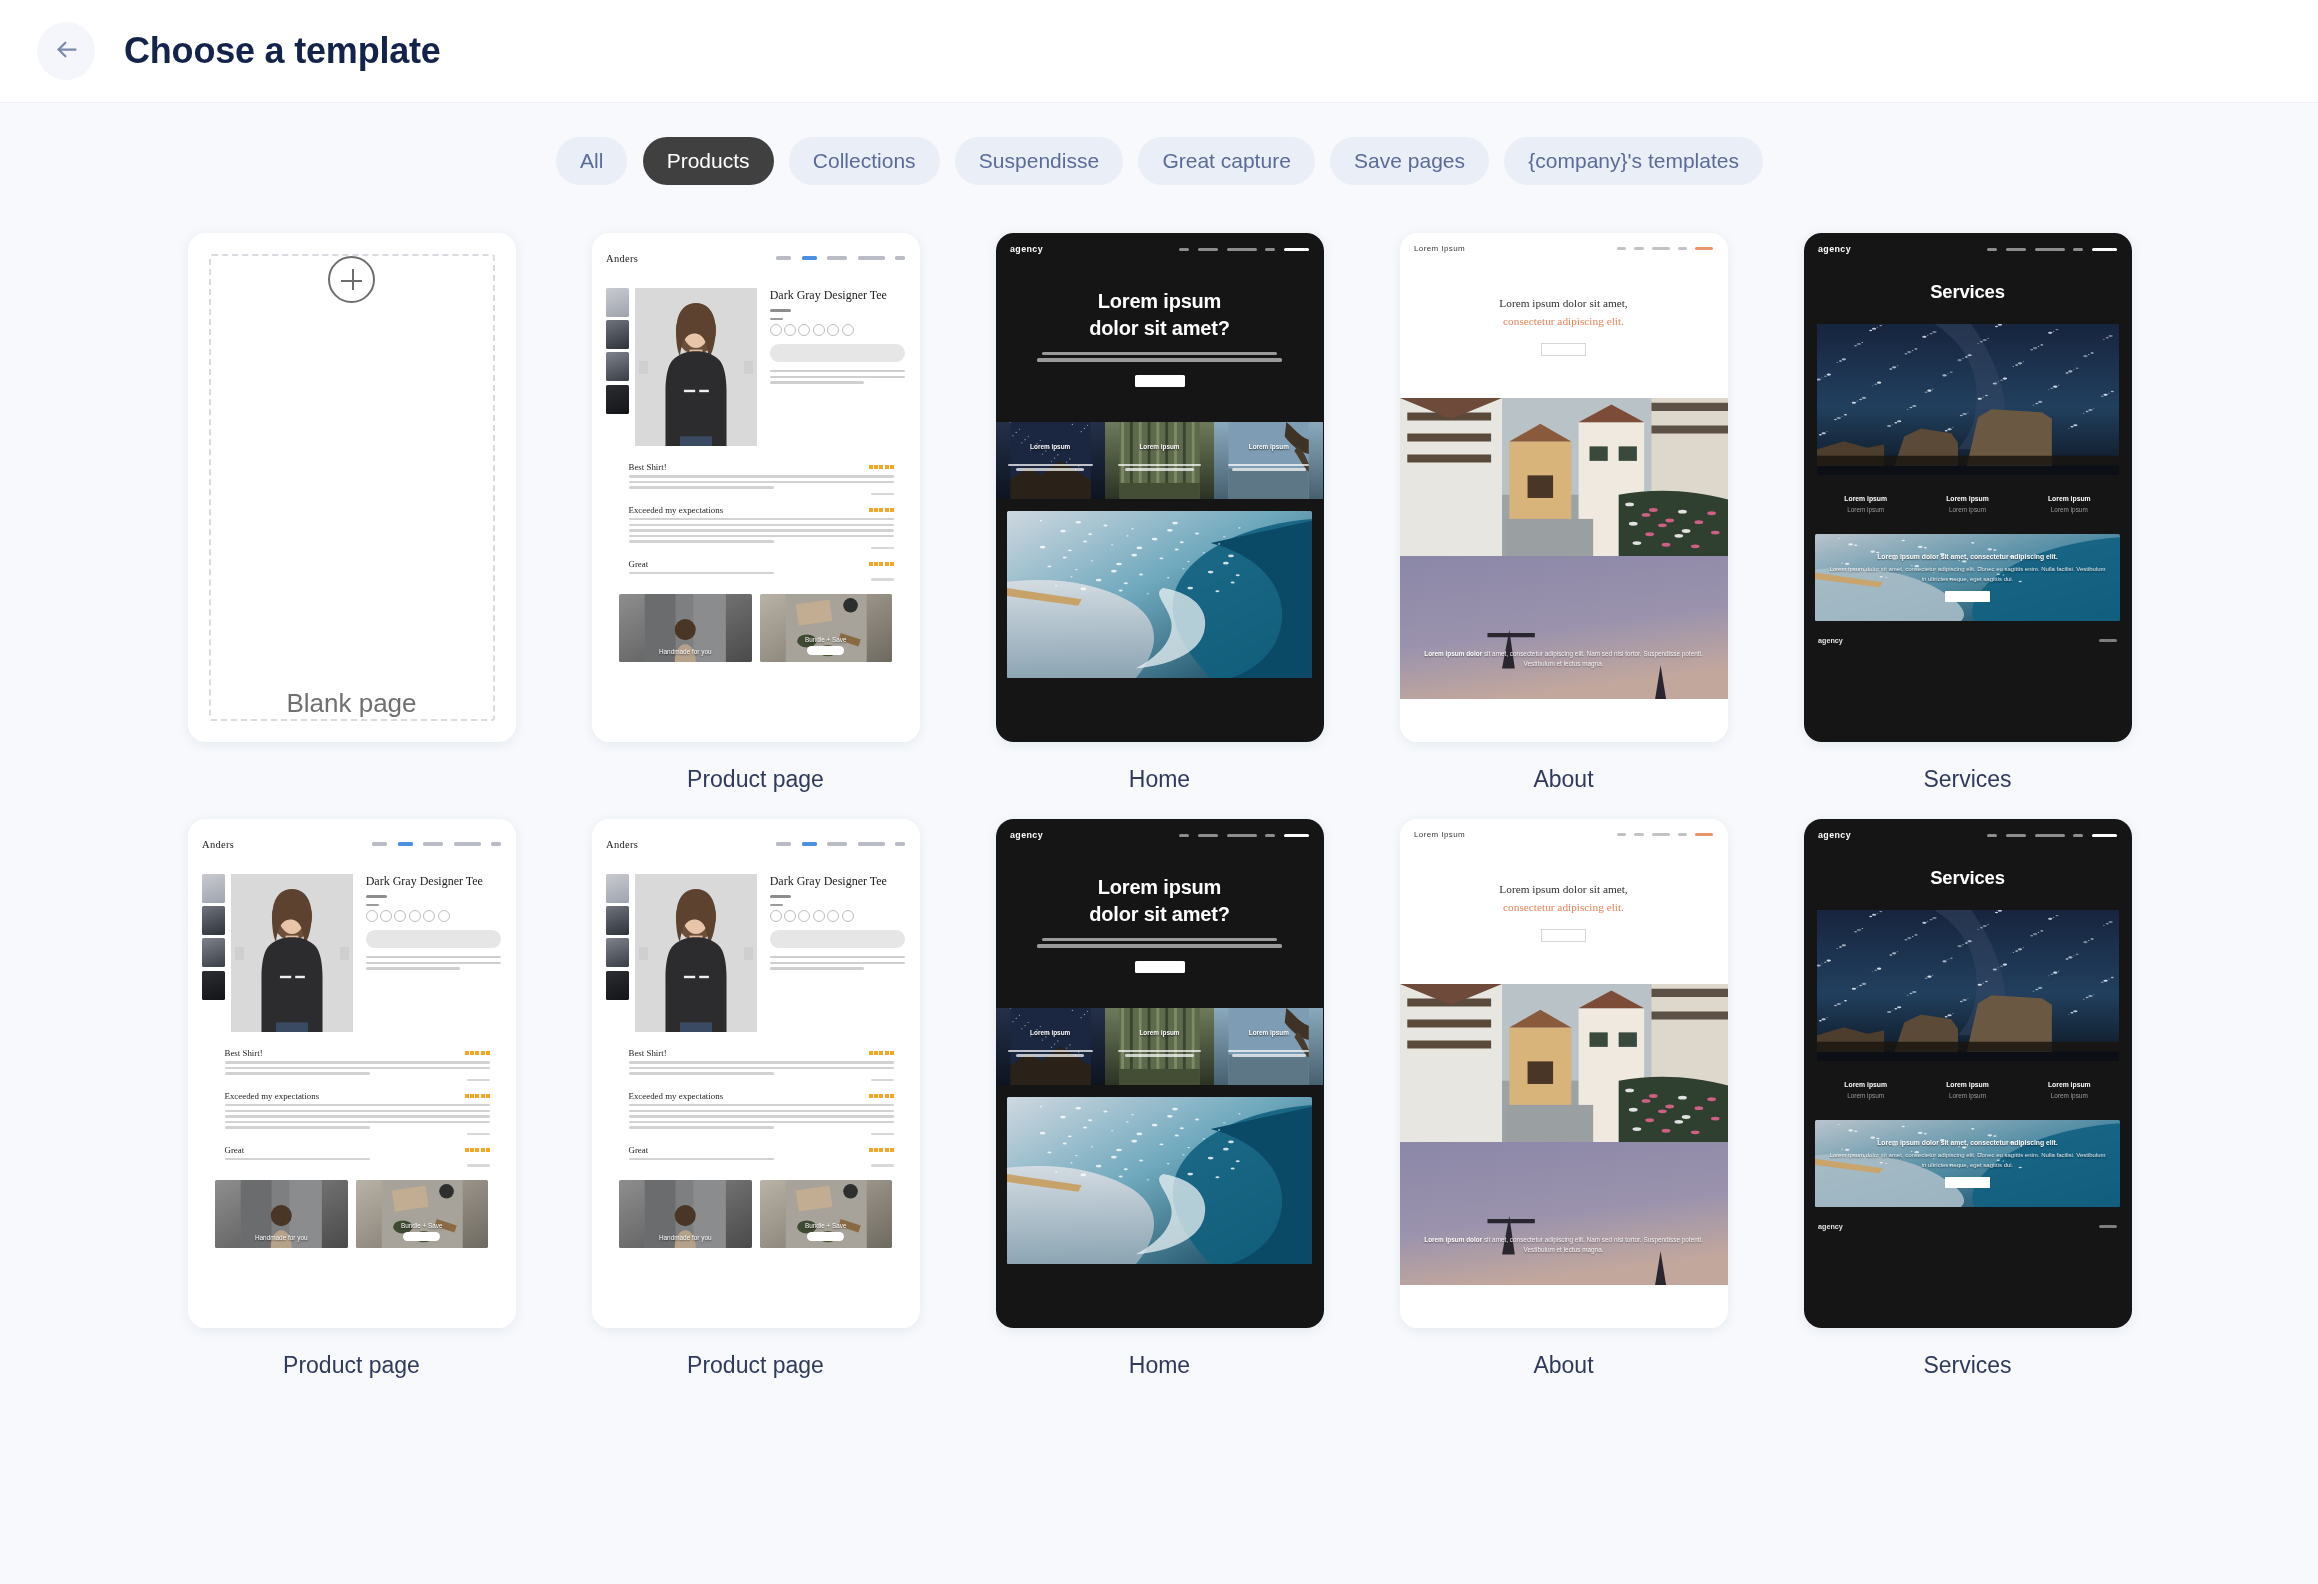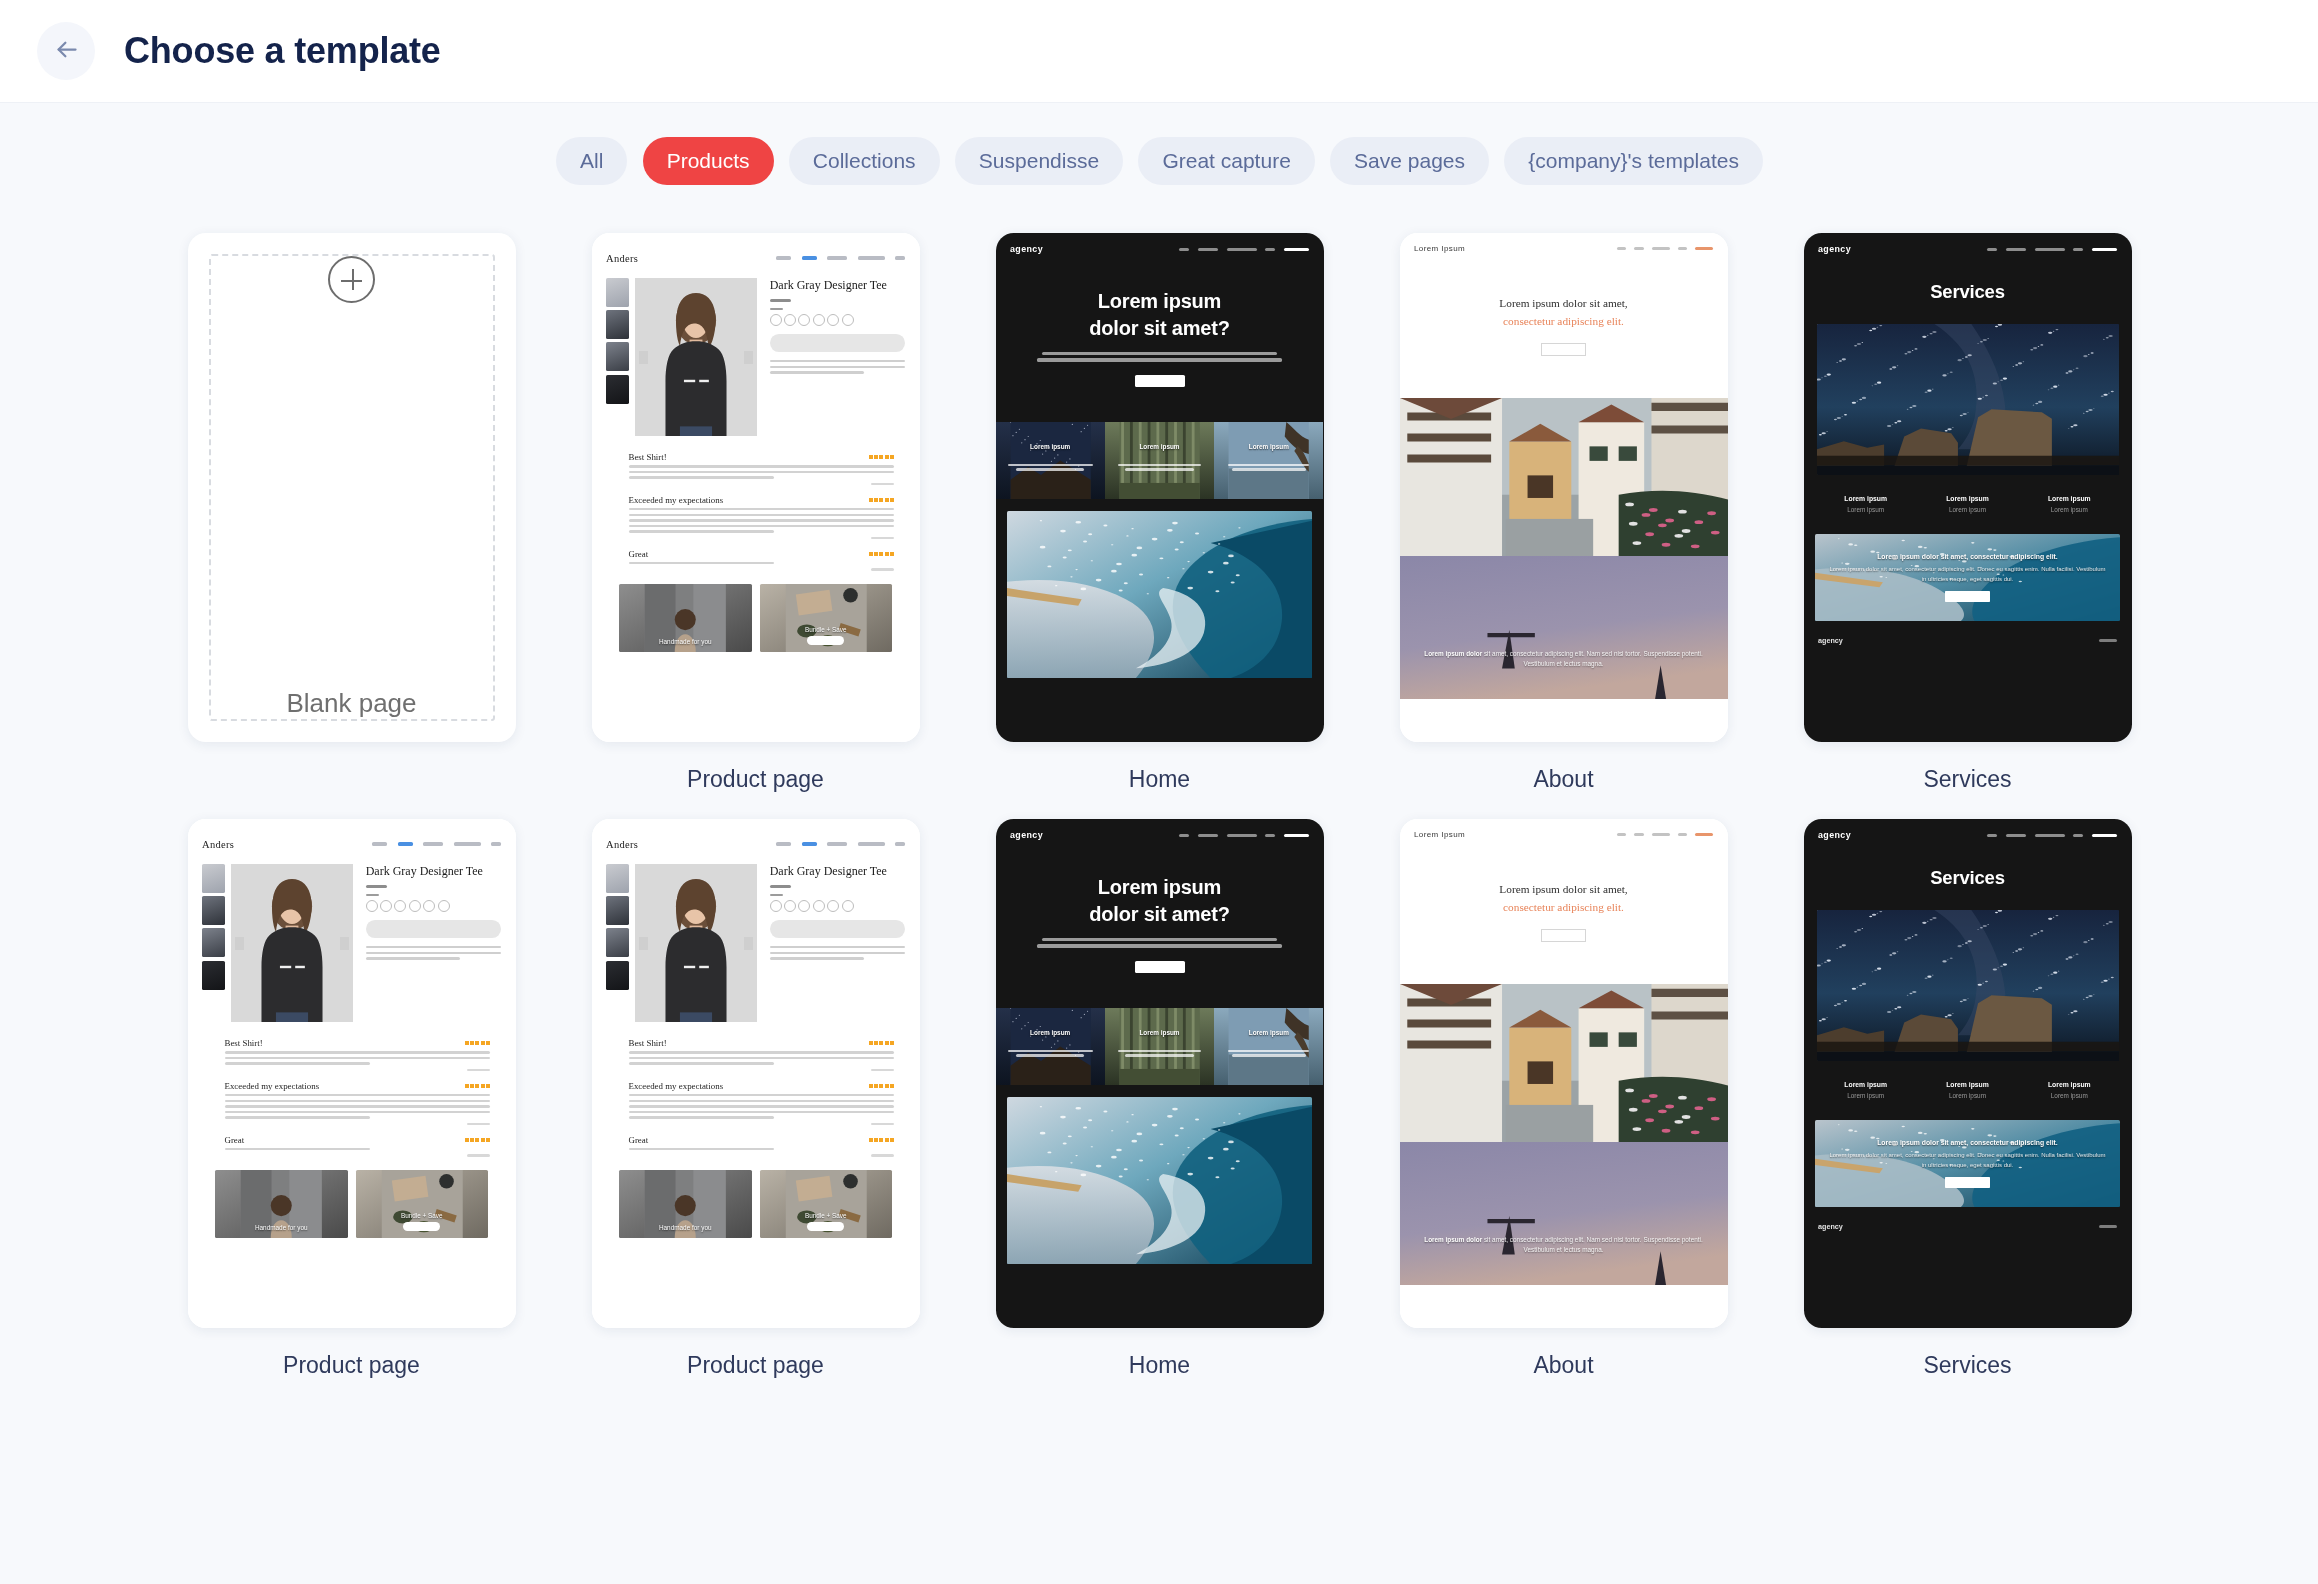--- a/index.html
+++ b/index.html
@@ -66,21 +66,21 @@
     height: 48px;
     border-radius: 24px;
     background: #eaeef6;
     color: #5b6b99;
     font-size: 21px;
     display: flex; align-items: center;
     padding: 0 24px;
     white-space: nowrap;
     cursor: pointer;
   }
-  .chip.active { background: #ef4444; color: #ffffff; }
+  .chip.active { background: #404040; color: #ffffff; }
 
   
   .grid {
     display: grid;
     grid-template-columns: repeat(5, 328px);
     justify-content: center;
     column-gap: 76px;
     row-gap: 0;
     padding-top: 48px;
   }
@@ -124,21 +124,21 @@
   .blank-text { font-size: 26px; color: #6f6f6f; }
 
   
   .tpl { position: absolute; inset: 0; }
   .pp { background: #fff; padding: 13px 14.5px; }
   .pp-nav { display: flex; align-items: center; height: 24px; }
   .pp-logo { font-family: "Liberation Serif", serif; font-size: 10.5px; color: #222; letter-spacing: 0.3px; }
   .pp-nav-items { margin-left: auto; display: flex; gap: 10.5px; align-items: center; }
   .pp-nav-items i { display: block; height: 3.2px; border-radius: 1.6px; background: #b9bcc4; font-style: normal; }
   .pp-nav-items i.on { background: #4a90e2; }
-  .pp-body { display: flex; gap: 6.4px; margin-top: 8px; }
+  .pp-body { display: flex; gap: 6.4px; margin-top: 18px; }
   .pp-thumbs { display: flex; flex-direction: column; gap: 3.2px; width: 22.5px; }
   .pp-thumbs span { display: block; height: 29px; border-radius: 1.6px; }
   .pp-hero {
     flex: 0 0 122px; height: 158px; background: #d9d9d9;
     position: relative; overflow: hidden;
   }
   .pp-model {
     position: absolute; left: 50%; bottom: 0; transform: translateX(-50%);
     width: 97px; height: 151px;
   }

